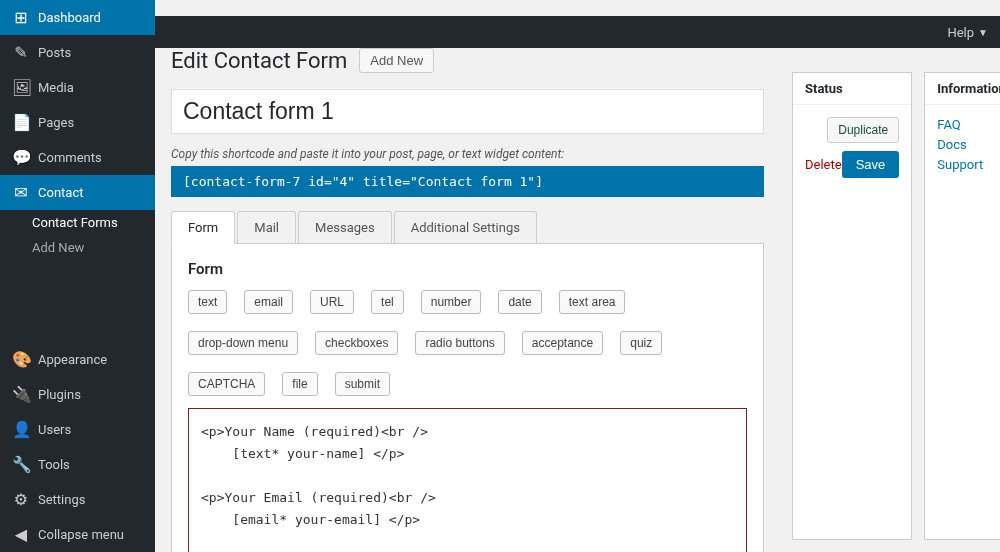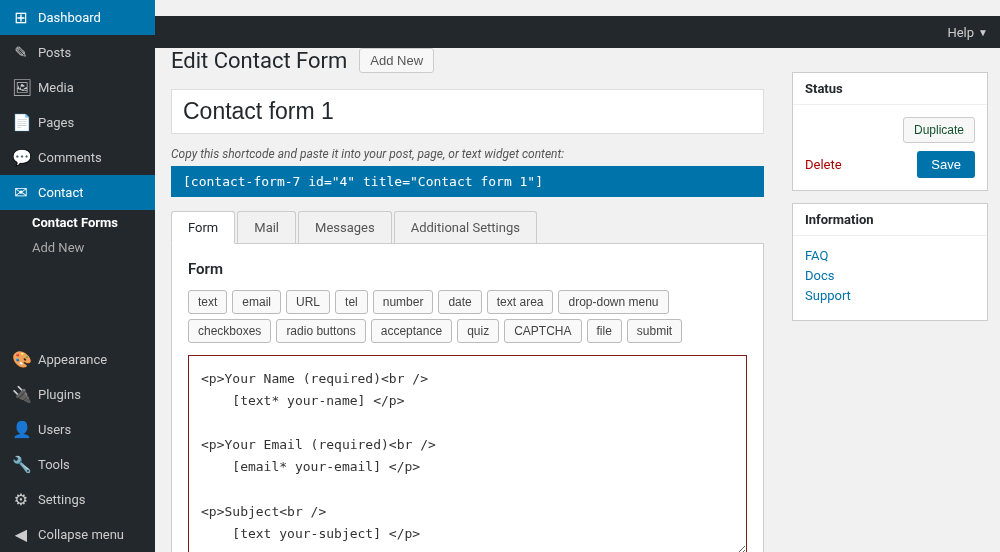--- a/index.html
+++ b/index.html
@@ -28,21 +28,21 @@
     .sidebar-item.active { background: #0073aa; color: #fff; }
     .sidebar-item .icon { font-size: 16px; width: 18px; text-align: center; }
 
     .sidebar-sub-item {
       display: block;
       padding: 5px 12px 5px 32px;
       color: #aaa;
       cursor: pointer;
       font-size: 13px;
     }
-    .sidebar-sub-item.active { color: #fff; font-weight: 700; }
+    .sidebar-sub-item.active { color: #fff; font-weight: 400; }
 
     
     #topbar {
       position: absolute;
       top: 16px; right: 0;
       width: 845px;
       height: 32px;
       background: #23282d;
       display: flex;
       align-items: center;
@@ -167,21 +167,21 @@
       font-size: 15px;
       font-weight: 600;
       color: #23282d;
       margin-bottom: 12px;
     }
 
     
     .tag-buttons {
       display: flex;
       flex-wrap: wrap;
-      gap: 5px;
+      gap: 17px;
       margin-bottom: 12px;
     }
     .tag-btn {
       padding: 4px 9px;
       border: 1px solid #bbb;
       background: #f9f9f9;
       border-radius: 3px;
       cursor: pointer;
       font-size: 12px;
       color: #444;
@@ -201,21 +201,21 @@
       resize: vertical;
       overflow-y: auto;
     }
 
     
     #right-sidebar {
       width: 220px;
       padding: 40px 12px 12px 12px;
       flex-shrink: 0;
       display: flex;
-      flex-direction: column;
+      flex-direction: row;
       gap: 12px;
     }
 
     .meta-box {
       background: #fff;
       border: 1px solid #ccc;
     }
     .meta-box-header {
       padding: 8px 12px;
       border-bottom: 1px solid #eee;

